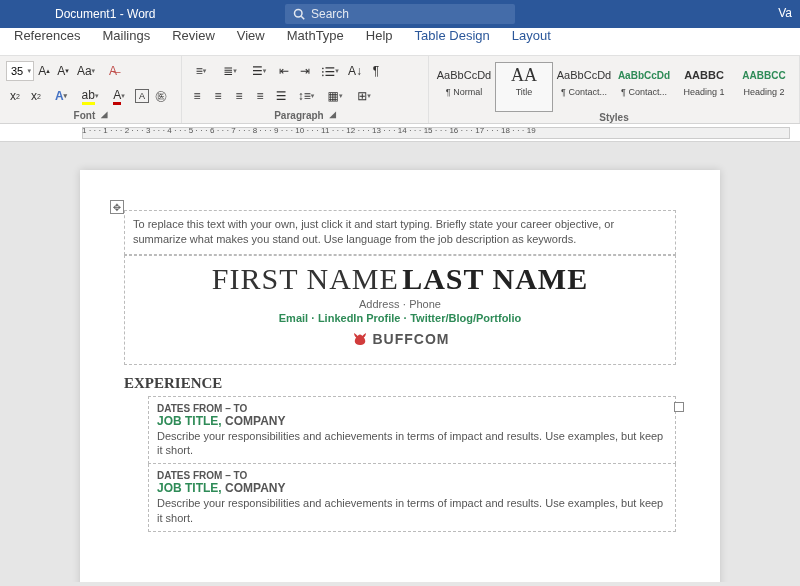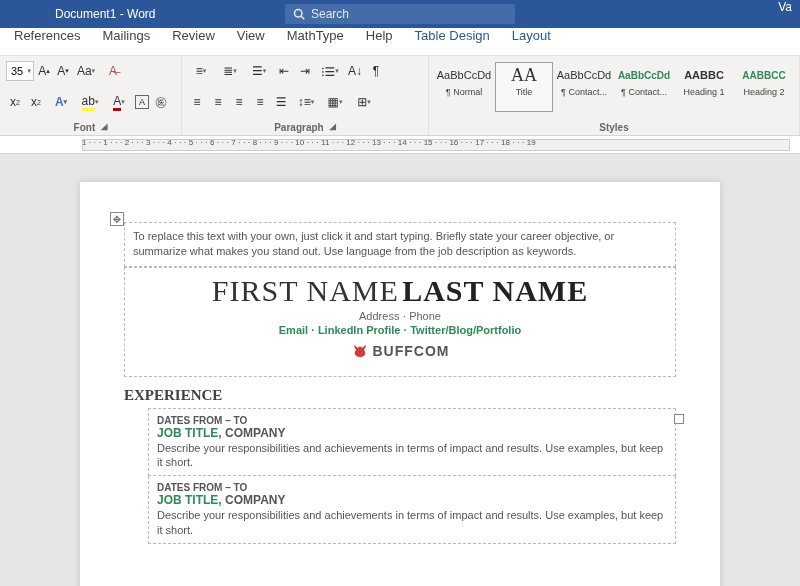--- a/index.html
+++ b/index.html
@@ -1,25 +1,25 @@
 <!DOCTYPE html>
 <html><head>
 <meta charset="utf-8">
 <style>
 * { margin: 0; padding: 0; box-sizing: border-box; }
 body { font-family: "Segoe UI", Arial, sans-serif; font-size: 12px; background: #e6e6e6; width: 800px; height: 586px; overflow: hidden; position: relative; }
 .titlebar { background: #2b579a; height: 28px; display: flex; align-items: center; color: #fff; font-size: 12px; padding-left: 10px; position: relative; }
 .titlebar .doc { margin-left: 45px; }
 .searchbox { position: absolute; left: 285px; top: 4px; width: 230px; height: 20px; background: #446ca9; border-radius: 2px; display: flex; align-items: center; padding: 0 8px; color: #e3e8f0; font-size: 12px; }
 .searchbox svg { margin-right: 6px; }
-.titlebar .right { position: absolute; right: 8px; top: 0; font-size: 12px; text-align: right; }
+.titlebar .right { position: absolute; right: 8px; top: 6px; font-size: 12px; text-align: right; }
 .tabbar { background: #fff; height: 28px; border-bottom: 1px solid #e1e1e1; display: flex; align-items: flex-start; padding-left: 14px; gap: 22px; font-size: 13px; color: #444; }
 .tabbar span { cursor: pointer; }
 .tabbar .active { color: #2b579a; }
-.ribbon { background: #f3f2f1; height: 80px; border-bottom: 1px solid #d4d4d4; display: flex; }
+.ribbon { background: #f3f2f1; height: 68px; border-bottom: 1px solid #d4d4d4; display: flex; }
 .group { border-right: 1px solid #e1e1e1; display: flex; flex-direction: column; justify-content: space-between; padding: 4px 6px 2px 6px; }
 .group-label { text-align: center; font-size: 10px; color: #666; display: flex; justify-content: center; gap: 6px; font-weight: bold; }
 .fontgroup { width: 190px; }
 .row { display: flex; align-items: center; gap: 3px; height: 22px; }
 .row1 { gap: 1px; }
 .fontsize { width: 28px; height: 20px; border: 1px solid #c8c6c4; background: #fff; font-size: 11px; padding-left: 4px; display: flex; align-items: center; justify-content: space-between; padding-right: 2px; }
 .sbtn { width: 18px; height: 18px; display: flex; align-items: center; justify-content: center; color: #323130; font-size: 12px; cursor: pointer; }
 .sbtn.wider { width: 26px; }
 .paragroup { width: 258px; }
 .stylesgroup { flex: 1; }

